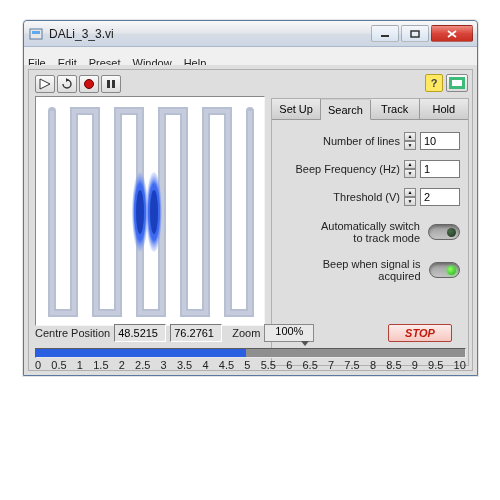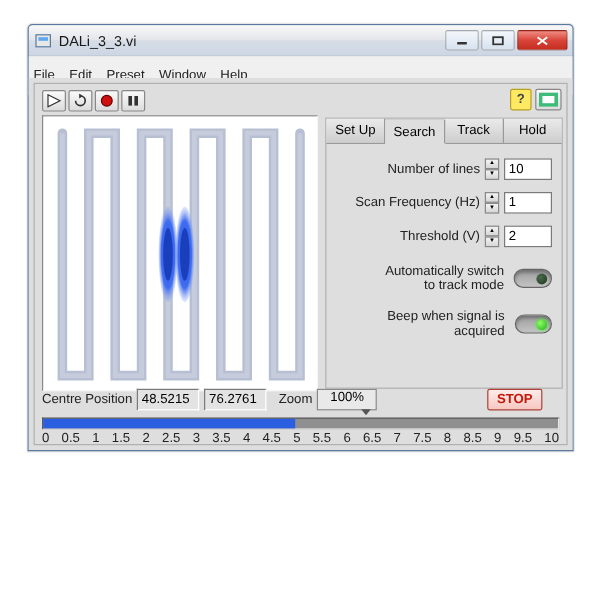--- a/index.html
+++ b/index.html
@@ -15,21 +15,21 @@
   .menubar { height: 32px; background: #f0f0f0; display: flex; align-items: center; padding: 0 4px; gap: 12px; border-bottom: 1px solid #c8c8c8; }
   .menubar span { color: #222; }
   .content { position: absolute; top: 44px; left: 0; right: 0; bottom: 0; background: #dedede; padding: 4px; }
   .inner { width: 100%; height: 100%; background: #dedede; border: 1px solid #b0b0b0; position: relative; }
   .toolbar { position: absolute; left: 6px; top: 4px; height: 20px; display: flex; gap: 2px; align-items:center; }
   .tbtn { width: 20px; height: 18px; border: 1px solid #888; background: linear-gradient(to bottom,#fafafa,#dcdcdc); border-radius: 2px; display:flex;align-items:center;justify-content:center; font-size:11px;}
   .tbtn.rec { color:#c00; font-size:13px; }
   .top-right-toolbar { position:absolute; right:4px; top:4px; display:flex; gap:3px;}
   .help-icon { width:18px; height:18px; background:#ffe862; border:1px solid #b8a020; border-radius:2px; display:flex;align-items:center;justify-content:center; font-weight:bold; color:#444;}
   .canvas-wrap { position: absolute; left: 6px; top: 26px; width: 230px; height: 230px; background: #fff; border-top:1px solid #888;border-left:1px solid #888;border-right:1px solid #f6f6f6;border-bottom:1px solid #f6f6f6; overflow:hidden; }
-  .tabs-panel { position: absolute; left: 242px; top: 28px; width: 198px; height: 226px; background: #dedede; border:1px solid #b0b0b0; }
+  .tabs-panel { position: absolute; left: 242px; top: 28px; width: 198px; height: 268px; background: #dedede; border:1px solid #b0b0b0; }
   .tabstrip { height: 21px; display:flex; border-bottom:1px solid #999; background:#d0d0d0;}
   .tab { flex:1; text-align:center; line-height:20px; border-right:1px solid #999; background: linear-gradient(to bottom,#eaeaea,#cdcdcd); cursor:default;}
   .tab:last-child{border-right:none;}
   .tab.active { background: #dedede; border-bottom:1px solid #dedede; position:relative; top:1px;}
   .tabbody { padding: 12px 8px 8px 8px; }
   .field { display:flex; align-items:center; justify-content:flex-end; gap:4px; margin-bottom:10px; }
   .field label { color:#222; }
   .numbox { width: 40px; height: 18px; background:#fff; border:1px solid #7a7a7a; padding:0 3px; line-height:16px; }
   .spinner { width:12px; height:18px; display:flex; flex-direction:column; }
   .spinner div{flex:1; border:1px solid #888; background:linear-gradient(to bottom,#f4f4f4,#d6d6d6); font-size:5px; text-align:center; line-height:7px;}
@@ -37,21 +37,21 @@
   .toggle-row label { text-align:right; color:#222; line-height:12px;}
   .switch { width:32px; height:16px; border-radius:8px; background: linear-gradient(to bottom,#9c9c9c,#c4c4c4); border:1px solid #666; position:relative; box-shadow: inset 0 2px 3px rgba(0,0,0,.3);}
   .switch .led { position:absolute; right:3px; top:3px; width:9px; height:9px; border-radius:50%; }
   .switch.off .led { background: radial-gradient(circle at 35% 35%, #4a6b4a, #1c3620); }
   .switch.on .led { background: radial-gradient(circle at 35% 35%, #8dff60, #1fae1a); box-shadow:0 0 3px #3cff2c; }
   .bottombar { position:absolute; left:6px; bottom:26px; right:20px; height:22px; display:flex; align-items:center; gap:4px;}
   .lbl { color:#222; }
   .valbox { width:52px; height:18px; background:#e3e3e3; border-top:1px solid #7a7a7a;border-left:1px solid #7a7a7a;border-right:1px solid #fff;border-bottom:1px solid #fff; padding:0 3px; line-height:16px; font-size:11px;}
   .zoom-sel { width:50px; height:18px; background:#e9e9e9; border:1px solid #8a8a8a; display:flex; align-items:center; padding:0 4px; gap:4px;flex-direction:column;}
   .zoom-sel .tri{width:0;height:0;border-left:4px solid transparent;border-right:4px solid transparent;border-top:5px solid #555;margin-left:auto;}
-  .stop-btn { margin-left:auto; width:46px; height:18px; background: linear-gradient(to bottom,#fdecea,#f7c7c1); border:1px solid #b04038; color:#c01a0a; font-weight:bold; text-align:center; line-height:16px; border-radius:2px; font-size:11px;}
+  .stop-btn { margin-left:auto; width:64px; height:18px; background: linear-gradient(to bottom,#fdecea,#f7c7c1); border:1px solid #b04038; color:#c01a0a; font-weight:bold; text-align:center; line-height:16px; border-radius:2px; font-size:11px;font-style:italic;}
   .progress { position:absolute; left:6px; right:6px; bottom:12px; height:10px; background:#8f8f8f; border-top:1px solid #5c5c5c;border-left:1px solid #5c5c5c;border-right:1px solid #e9e9e9;border-bottom:1px solid #e9e9e9;}
   .progress .fill{height:100%; background:#295fe0; width:49%;}
   .ruler { position:absolute; left:6px; right:6px; bottom:0; height:11px; display:flex; justify-content:space-between; font-size:8px; color:#222; }
   .ruler span{ position:relative; }
 </style>
 </head>
 <body>
 
 <div class="window">
   <div class="titlebar">
@@ -160,21 +160,21 @@
         <div class="tabbody">
           <div class="field">
             <label>Number of lines</label>
             <div class="spinner">
                 <div>▲</div>
                 <div>▼</div>
               </div>
             <div class="numbox">10</div>
           </div>
           <div class="field">
-            <label>Scan Frequency (Hz)</label>
+            <label>Beep Frequency (Hz)</label>
             <div class="spinner">
                 <div>▲</div>
                 <div>▼</div>
               </div>
             <div class="numbox">1</div>
           </div>
           <div class="field">
             <label>Threshold (V)</label>
             <div class="spinner">
                 <div>▲</div>

